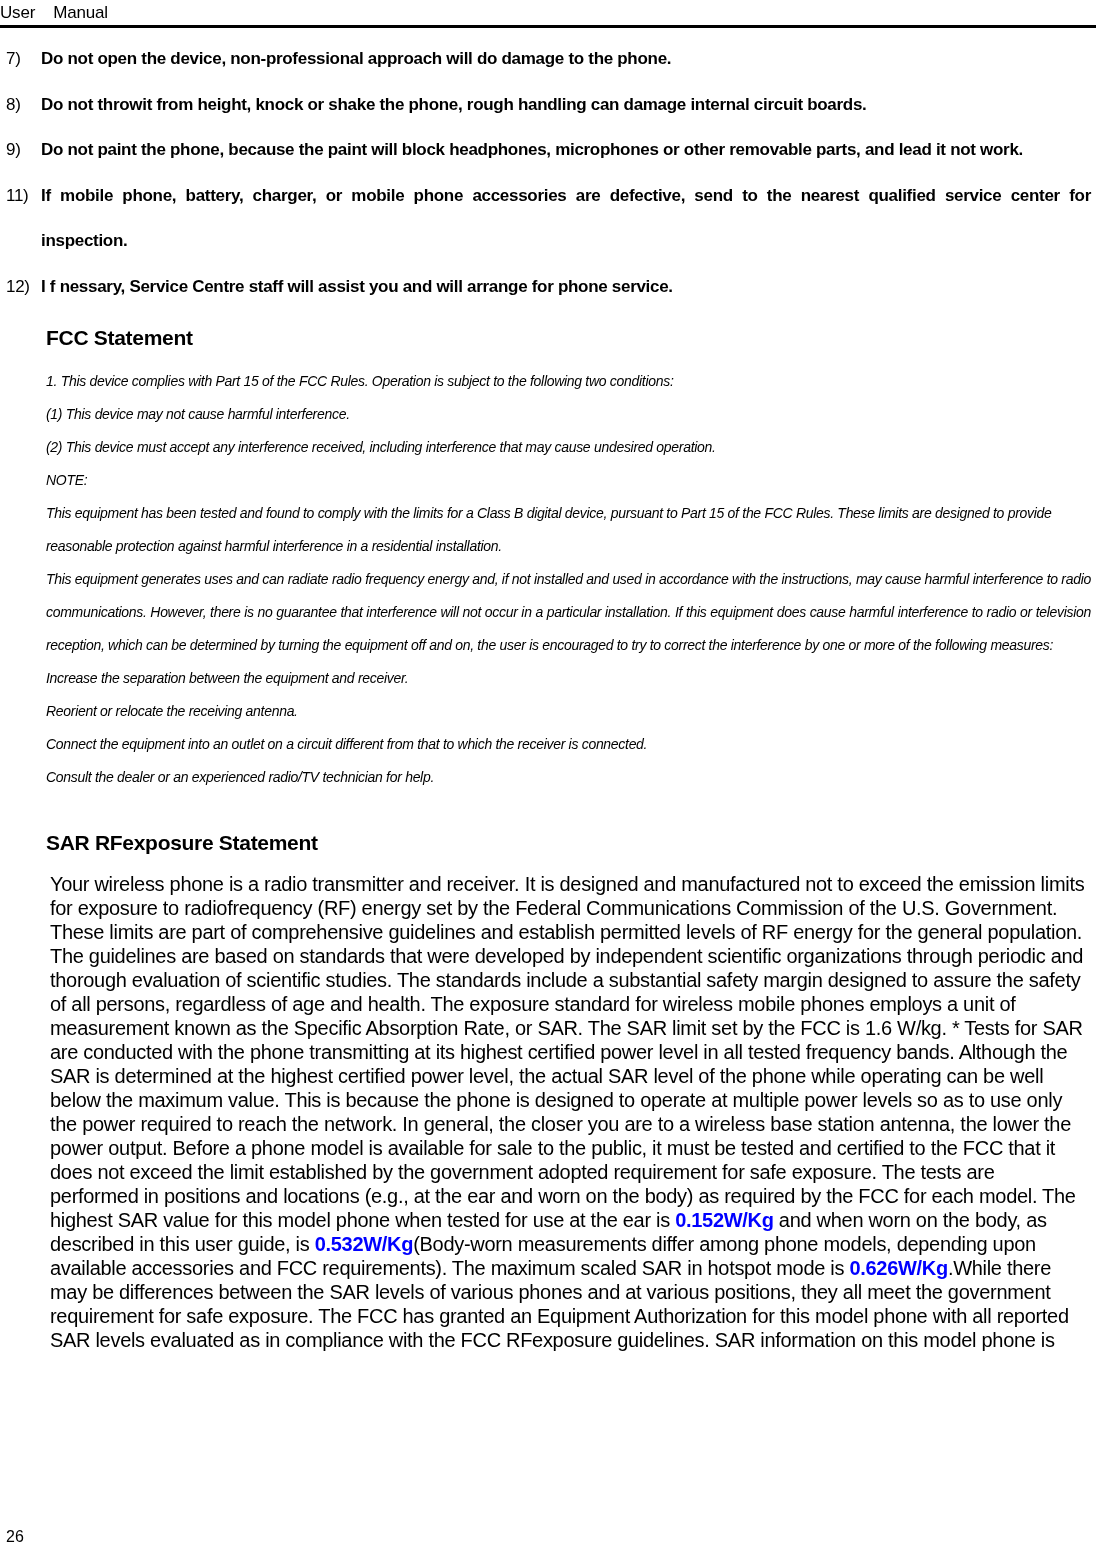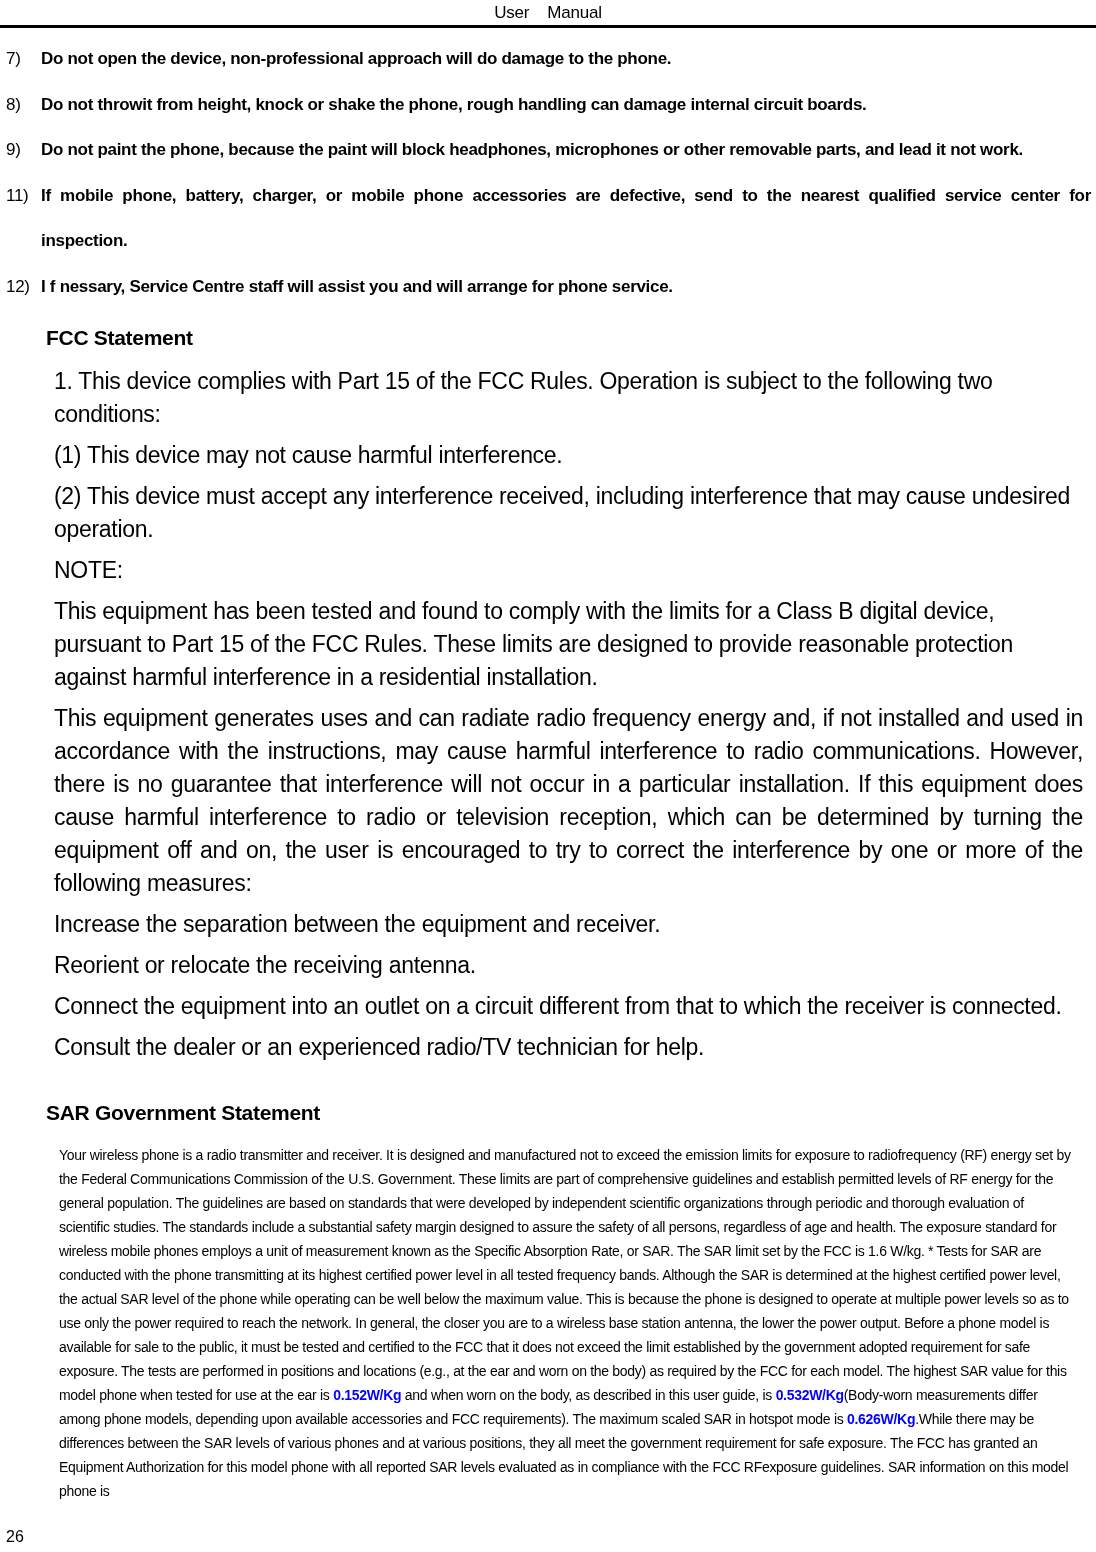--- a/index.html
+++ b/index.html
@@ -6,21 +6,20 @@
   body {
     width: 1096px; height: 1552px;
     background: #ffffff;
     color: #000000;
     font-family: "Liberation Sans", "DejaVu Sans", sans-serif;
     overflow: hidden;
   }
   .page { position: relative; width: 1096px; height: 1552px; }
 
   .header-title {
-    text-align: center;
     font-size: 17px;
     padding-top: 3px;
     white-space: pre;
     letter-spacing: -0.2px;
   }
   .header-rule { height: 3px; background: #000; margin-top: 2px; }
 
   .safety-list { margin-top: 8px; }
   .list-row {
     display: flex;
@@ -34,29 +33,30 @@
 
   .section { padding-left: 46px; padding-right: 5px; }
   .section-heading {
     font-size: 21px;
     font-weight: bold;
     letter-spacing: -0.3px;
     line-height: 34px;
     margin: 12px 0 10px 0;
   }
   .fcc-body p {
-    margin: 8px;
-    font-size: 23px;
+    margin: 0;
+    font-size: 14px;
     line-height: 33px;
     letter-spacing: -0.3px;
+    font-style: italic;
   }
   .sar-heading { margin: 32px 0 12px 0; }
   .sar-para {
-    margin: 13px;
-    font-size: 14px;
+    margin: 4px;
+    font-size: 20px;
     line-height: 24px;
     letter-spacing: -0.3px;
   }
   .hl { font-weight: bold; }
   .page-number {
     position: absolute;
     left: 6px;
     bottom: 6px;
     font-size: 16px;
   }
@@ -102,21 +102,21 @@
       <p>This equipment has been tested and found to comply with the limits for a Class B digital device, pursuant to Part 15 of the FCC Rules. These limits are designed to provide reasonable protection against harmful interference in a residential installation.</p>
       <p class="justify">This equipment generates uses and can radiate radio frequency energy and, if not installed and used in accordance with the instructions, may cause harmful interference to radio communications. However, there is no guarantee that interference will not occur in a particular installation. If this equipment does cause harmful interference to radio or television reception, which can be determined by turning the equipment off and on, the user is encouraged to try to correct the interference by one or more of the following measures:</p>
       <p>Increase the separation between the equipment and receiver.</p>
       <p>Reorient or relocate the receiving antenna.</p>
       <p>Connect the equipment into an outlet on a circuit different from that to which the receiver is connected.</p>
       <p>Consult the dealer or an experienced radio/TV technician for help.</p>
     </div>
   </div>
 
   <div class="section">
-    <div class="section-heading sar-heading">SAR Government Statement</div>
+    <div class="section-heading sar-heading">SAR RFexposure Statement</div>
     <p class="sar-para">
       <span>Your wireless phone is a radio transmitter and receiver. It is designed and manufactured not to exceed the emission limits for exposure to radiofrequency (RF) energy set by the Federal Communications Commission of the U.S. Government. These limits are part of comprehensive guidelines and establish permitted levels of RF energy for the general population. The guidelines are based on standards that were developed by independent scientific organizations through periodic and thorough evaluation of scientific studies. The standards include a substantial safety margin designed to assure the safety of all persons, regardless of age and health. The exposure standard for wireless mobile phones employs a unit of measurement known as the Specific Absorption Rate, or SAR. The SAR limit set by the FCC is 1.6 W/kg. * Tests for SAR are conducted with the phone transmitting at its highest certified power level in all tested frequency bands. Although the SAR is determined at the highest certified power level, the actual SAR level of the phone while operating can be well below the maximum value. This is because the phone is designed to operate at multiple power levels so as to use only the power required to reach the network. In general, the closer you are to a wireless base station antenna, the lower the power output. Before a phone model is available for sale to the public, it must be tested and certified to the FCC that it does not exceed the limit established by the government adopted requirement for safe exposure. The tests are performed in positions and locations (e.g., at the ear and worn on the body) as required by the FCC for each model. The highest SAR value for this model phone when tested for use at the ear is </span><span class="hl" style="color: rgb(0, 0, 255);">0.152W/Kg</span><span> and when worn on the body, as described in this user guide, is </span><span class="hl" style="color: rgb(0, 0, 255);">0.532W/Kg</span><span>(Body-worn measurements differ among phone models, depending upon available accessories and FCC requirements). The maximum scaled SAR in hotspot mode is </span><span class="hl" style="color: rgb(0, 0, 255);">0.626W/Kg</span><span>.While there may be differences between the SAR levels of various phones and at various positions, they all meet the government requirement for safe exposure. The FCC has granted an Equipment Authorization for this model phone with all reported SAR levels evaluated as in compliance with the FCC RFexposure guidelines. SAR information on this model phone is</span>
     </p>
   </div>
 
   <div class="page-number">26</div>
 
 </div>
 
 </body></html>

